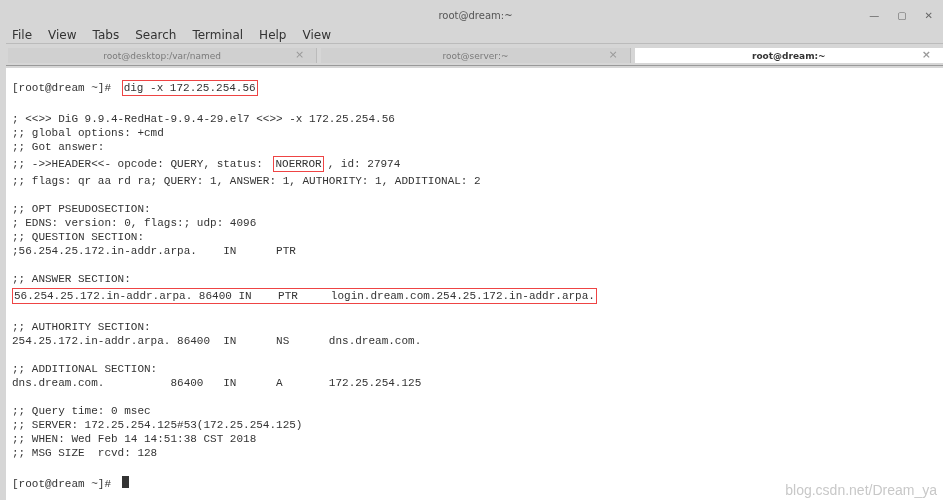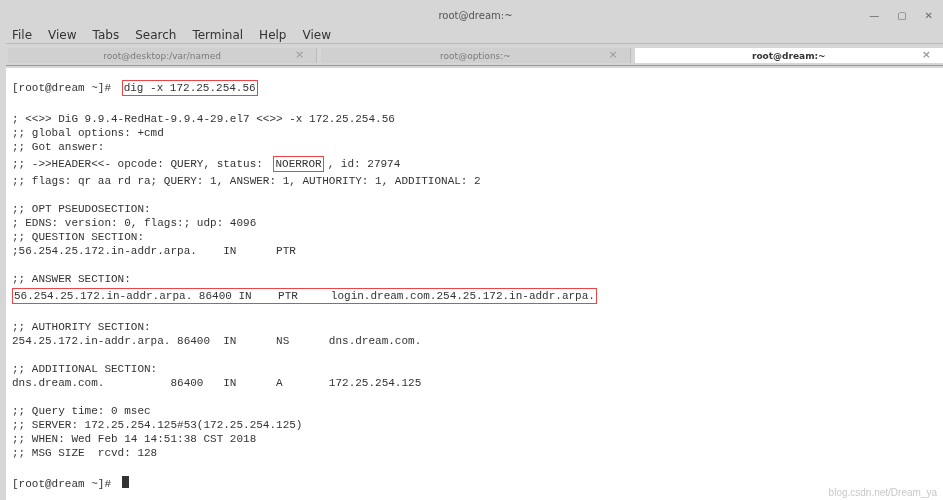--- a/index.html
+++ b/index.html
@@ -108,21 +108,21 @@
       display: inline-block;
       width: 7px;
       height: 12px;
       background: #333;
       vertical-align: text-bottom;
     }
     .watermark {
       position: absolute;
       right: 8px;
       bottom: 4px;
-      font-size: 10px;
+      font-size: 14px;
       color: #c8c8c8;
       font-family: sans-serif;
     }
   </style>
 </head>
 <body>
 
 <div class="window-titlebar">
   <span>root@dream:~</span>
   <div class="window-controls">
@@ -141,21 +141,21 @@
   <span class="menu-item">Help</span>
   <span class="menu-item">View</span>
 </div>
 
 <div class="tabs-row">
   <div class="tab">
     <span class="tab-label">root@desktop:/var/named</span>
     <span class="tab-close">×</span>
   </div>
   <div class="tab">
-    <span class="tab-label">root@options:~</span>
+    <span class="tab-label">root@server:~</span>
     <span class="tab-close">×</span>
   </div>
   <div class="tab active">
     <span class="tab-label">root@dream:~</span>
     <span class="tab-close">×</span>
   </div>
 </div>
 
 <div class="terminal"><span>[root@dream ~]# </span><span class="annot-red">dig -x 172.25.254.56</span>
 

